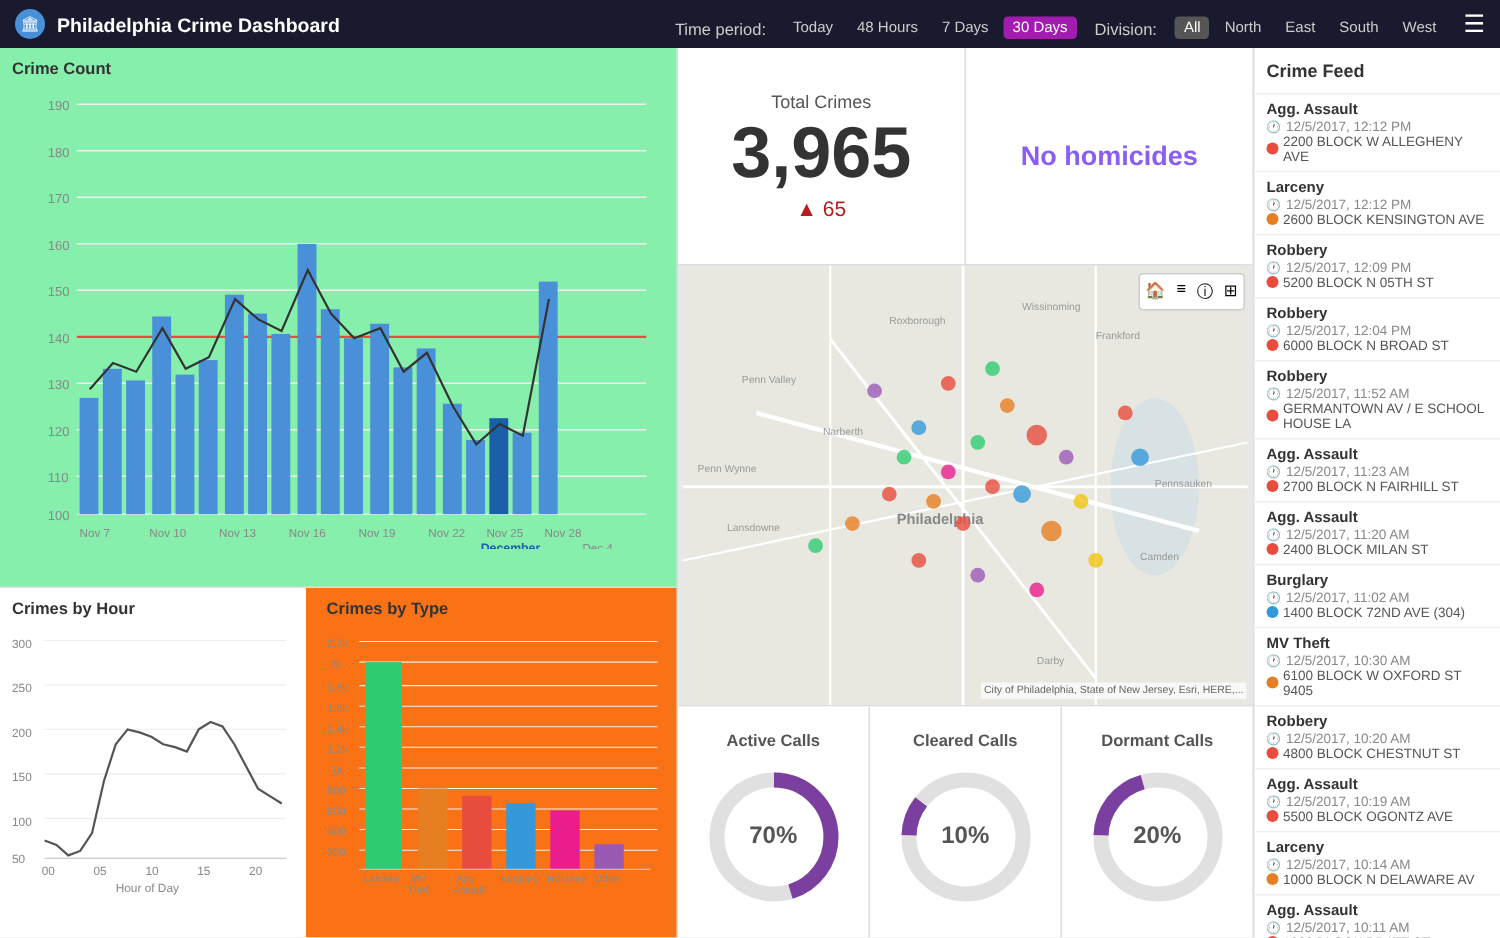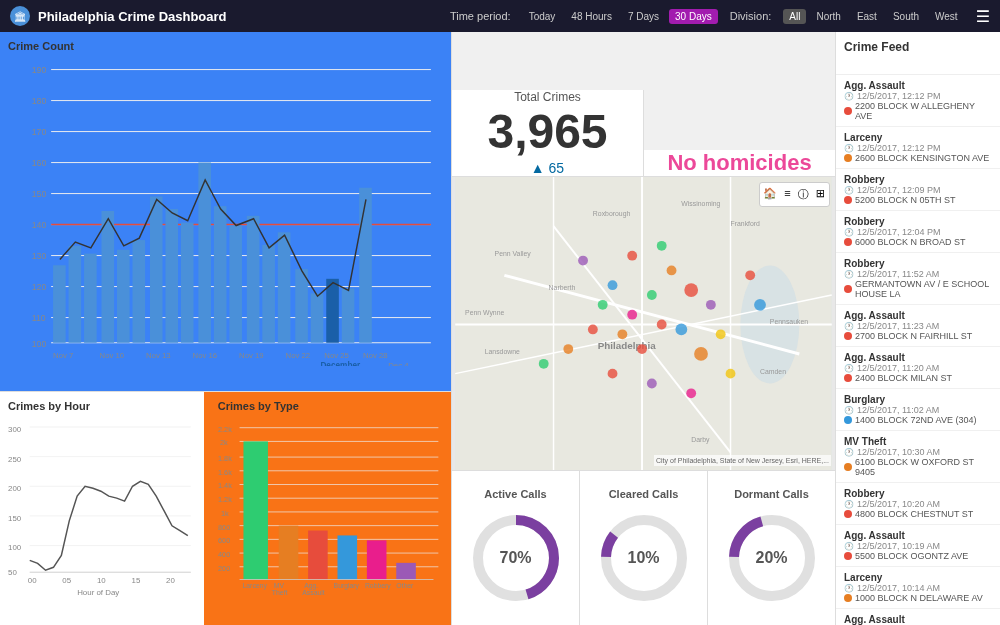--- a/index.html
+++ b/index.html
@@ -11,69 +11,69 @@
       color: white;
       height: 32px;
       display: flex;
       align-items: center;
       padding: 0 10px;
       justify-content: space-between;
     }
     #header .left { display: flex; align-items: center; gap: 8px; }
     #header .logo { width: 20px; height: 20px; background: #4a90d9; border-radius: 50%; display: flex; align-items: center; justify-content: center; font-size: 10px; }
     #header .title { font-size: 13px; font-weight: bold; color: white; }
-    #header .right { display: flex; align-items: center; gap: 12px; font-size: 11px; }
+    #header .right { display: flex; align-items: flex-end; gap: 12px; font-size: 11px; }
     .time-period { display: flex; align-items: center; gap: 4px; }
     .period-btn { padding: 2px 6px; border-radius: 3px; cursor: pointer; background: transparent; color: #ccc; border: none; font-size: 10px; }
     .period-btn.active { background: #a21caf; color: white; }
     .division { display: flex; align-items: center; gap: 4px; }
     .div-btn { padding: 2px 6px; border-radius: 3px; cursor: pointer; background: transparent; color: #ccc; border: none; font-size: 10px; }
     .div-btn.active { background: #555; color: white; }
     .hamburger { color: white; font-size: 16px; cursor: pointer; }
 
     
     #main { display: flex; height: 593px; }
 
     
     #left-panel { width: 452px; display: flex; flex-direction: column; border-right: 1px solid #ddd; }
 
     
-    #crime-count { background: #3b82f6; padding: 8px; flex: 0 0 360px; border-bottom: 1px solid #ddd; }
+    #crime-count { background: #86efac; padding: 8px; flex: 0 0 360px; border-bottom: 1px solid #ddd; }
     #crime-count h3 { font-size: 11px; font-weight: bold; margin-bottom: 4px; color: #333; }
 
     
     #bottom-charts { display: flex; flex: 1; }
     #crimes-by-hour { background: white; flex: 1; padding: 8px; border-right: 6px solid #f97316; }
     #crimes-by-type { background: #f97316; flex: 1.2; padding: 8px; }
     #crimes-by-hour h3, #crimes-by-type h3 { font-size: 11px; font-weight: bold; margin-bottom: 4px; color: #333; }
 
     
     #middle-panel { flex: 1; display: flex; flex-direction: column; }
 
     
-    #top-stats { display: flex; height: 145px; border-bottom: 1px solid #ddd; align-items: flex-end; }
+    #top-stats { display: flex; height: 145px; border-bottom: 1px solid #ddd; }
     #total-crimes { background: white; flex: 1; display: flex; flex-direction: column; align-items: center; justify-content: center; border-right: 1px solid #ddd; }
     #total-crimes .label { font-size: 12px; color: #555; margin-bottom: 4px; }
     #total-crimes .number { font-size: 48px; font-weight: bold; color: #333; line-height: 1; }
-    #total-crimes .change { font-size: 14px; color: #0369a1; margin-top: 4px; }
+    #total-crimes .change { font-size: 14px; color: #b91c1c; margin-top: 4px; }
     #no-homicides { background: white; flex: 1; display: flex; align-items: center; justify-content: center; }
-    #no-homicides .text { font-size: 22px; font-weight: bold; color: #ec4899; }
+    #no-homicides .text { font-size: 18px; font-weight: bold; color: #8b5cf6; }
 
     
     #map-area { flex: 1; background: #e8e8e8; position: relative; overflow: hidden; }
 
     
     #call-stats { display: flex; height: 155px; border-top: 1px solid #ddd; }
     .call-stat { flex: 1; background: white; display: flex; flex-direction: column; align-items: center; justify-content: center; border-right: 1px solid #ddd; padding: 8px; }
     .call-stat:last-child { border-right: none; }
     .call-stat h4 { font-size: 11px; color: #555; margin-bottom: 8px; font-weight: bold; }
 
     
     #crime-feed { width: 165px; background: white; overflow-y: auto; border-left: 1px solid #ddd; }
-    #crime-feed h3 { font-size: 12px; font-weight: bold; padding: 8px 8px 20px; border-bottom: 1px solid #eee; color: #333; }
+    #crime-feed h3 { font-size: 12px; font-weight: bold; padding: 8px 8px 8px; border-bottom: 1px solid #eee; color: #333; }
     .feed-item { padding: 5px 8px; border-bottom: 1px solid #f0f0f0; }
     .feed-item .crime-type { font-weight: bold; font-size: 10px; color: #333; }
     .feed-item .crime-time { font-size: 9px; color: #888; display: flex; align-items: center; gap: 3px; }
     .feed-item .crime-addr { font-size: 9px; color: #555; display: flex; align-items: center; gap: 3px; }
     .dot { width: 8px; height: 8px; border-radius: 50%; display: inline-block; flex-shrink: 0; }
     .dot-red { background: #e74c3c; }
     .dot-orange { background: #e67e22; }
     .dot-blue { background: #3498db; }
 
     

